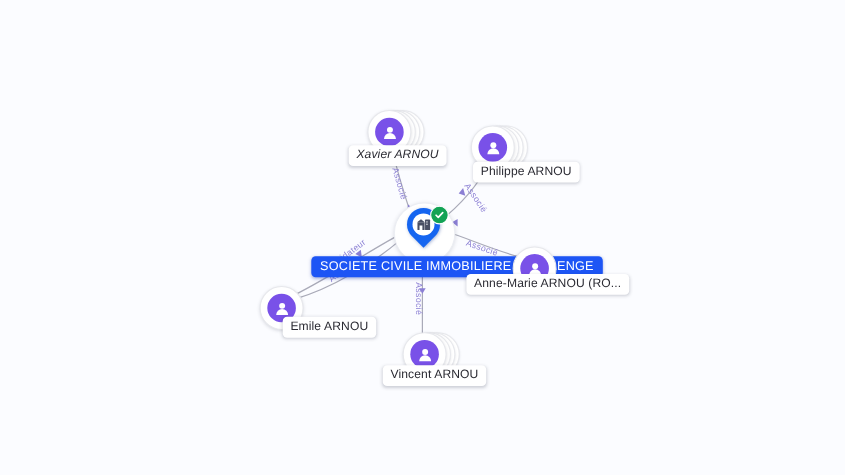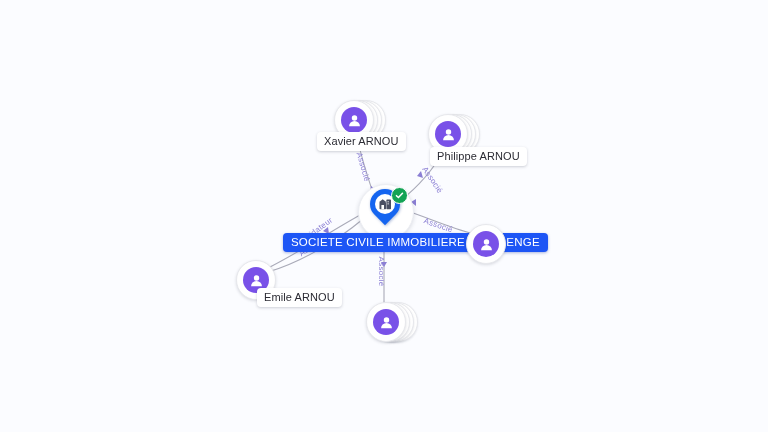--- a/index.html
+++ b/index.html
@@ -232,21 +232,21 @@
     <div class="stack-card s1"></div>
     <div class="avatar-disc">
       <div class="avatar-circle">
         <svg width="15" height="15" viewBox="0 0 16 16" aria-hidden="true">
           <circle cx="8" cy="5.4" r="2.9" fill="#ffffff"></circle>
           <path d="M2.2 14.2a5.8 5.8 0 0 1 11.6 0z" fill="#ffffff"></path>
         </svg>
       </div>
     </div>
   </div>
-  <div class="node-caption" style="left:317px; top:132px;">Xavier ARNOU</div>
+  <div class="node-caption" style="left:317px; top:132px;font-style:italic;">Xavier ARNOU</div>
 
   <div class="person-node" style="left:428px; top:112px;">
     <div class="stack-card s3"></div>
     <div class="stack-card s2"></div>
     <div class="stack-card s1"></div>
     <div class="avatar-disc">
       <div class="avatar-circle">
         <svg width="15" height="15" viewBox="0 0 16 16" aria-hidden="true">
           <circle cx="8" cy="5.4" r="2.9" fill="#ffffff"></circle>
           <path d="M2.2 14.2a5.8 5.8 0 0 1 11.6 0z" fill="#ffffff"></path>
@@ -259,34 +259,36 @@
   <div class="person-node" style="left:466px; top:222px;">
     <div class="avatar-disc">
       <div class="avatar-circle">
         <svg width="15" height="15" viewBox="0 0 16 16" aria-hidden="true">
           <circle cx="8" cy="5.4" r="2.9" fill="#ffffff"></circle>
           <path d="M2.2 14.2a5.8 5.8 0 0 1 11.6 0z" fill="#ffffff"></path>
         </svg>
       </div>
     </div>
   </div>
+  <div class="node-caption" style="left:424px; top:249px;">Anne-Marie ARNOU (RO...</div>
 
   <div class="person-node" style="left:366px; top:300px;">
     <div class="stack-card s3"></div>
     <div class="stack-card s2"></div>
     <div class="stack-card s1"></div>
     <div class="avatar-disc">
       <div class="avatar-circle">
         <svg width="15" height="15" viewBox="0 0 16 16" aria-hidden="true">
           <circle cx="8" cy="5.4" r="2.9" fill="#ffffff"></circle>
           <path d="M2.2 14.2a5.8 5.8 0 0 1 11.6 0z" fill="#ffffff"></path>
         </svg>
       </div>
     </div>
   </div>
+  <div class="node-caption" style="left:348px; top:332px;">Vincent ARNOU</div>
 
   <div class="person-node" style="left:236px; top:258px;">
     <div class="avatar-disc">
       <div class="avatar-circle">
         <svg width="15" height="15" viewBox="0 0 16 16" aria-hidden="true">
           <circle cx="8" cy="5.4" r="2.9" fill="#ffffff"></circle>
           <path d="M2.2 14.2a5.8 5.8 0 0 1 11.6 0z" fill="#ffffff"></path>
         </svg>
       </div>
     </div>

